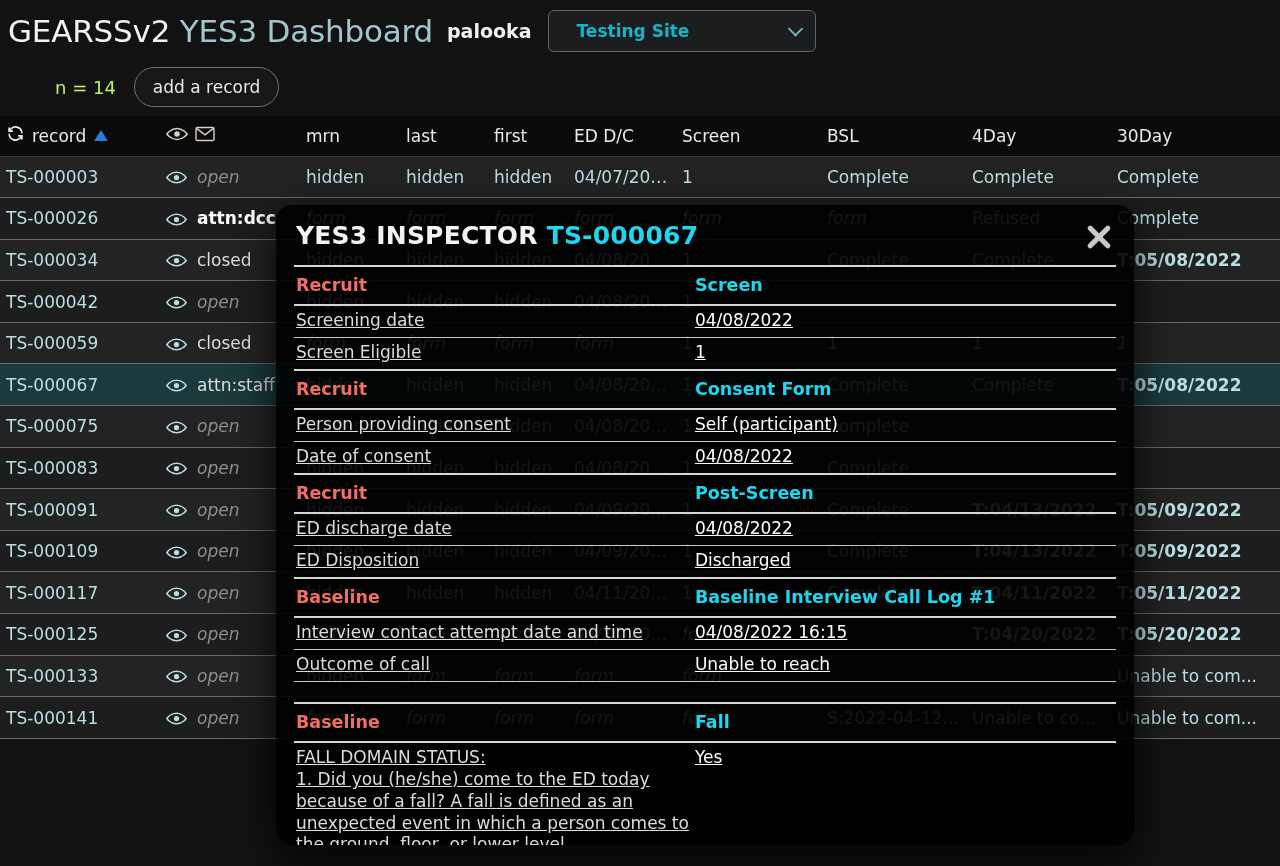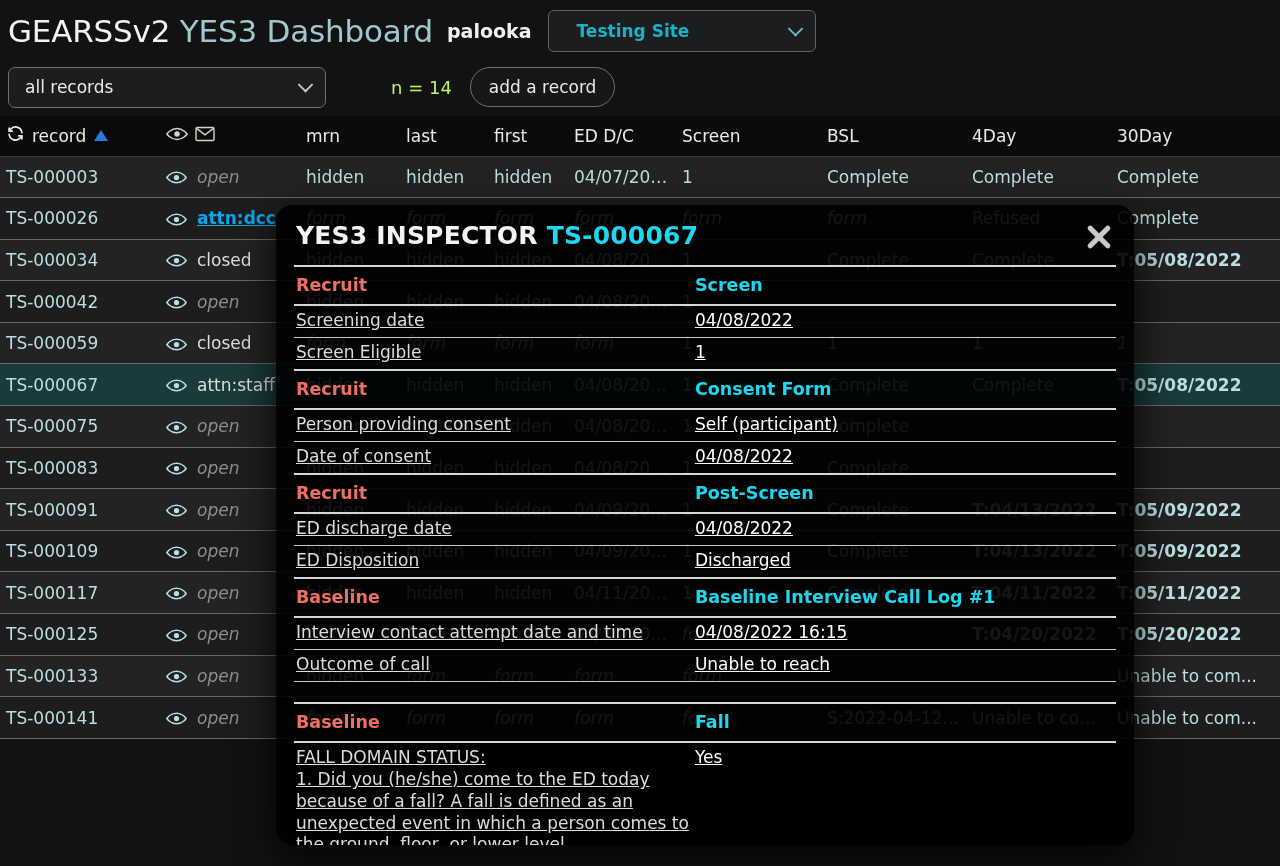--- a/index.html
+++ b/index.html
@@ -134,21 +134,21 @@
     vertical-align: middle;
   }
   tr.row { background: #232323; }
   tr.row.alt { background: #1d1d1d; }
   tr.row.selected { background: #1b3a3c; }
   td.rec { color: #a9d7de; padding-left: 42px; }
   td.status { color: #cfcfcf; }
   td.status .eye { margin-right: 10px; }
   .st-open { color: #8d8d8d; font-style: italic; }
   .st-closed { color: #dedede; }
-  .st-dcc { color: #0ea5e9; font-weight: 700; text-decoration: underline; }
+  .st-dcc { color: #ffffff; font-weight: 700; }
   .st-staff { color: #dedede; }
   .v-dim { color: #8d8d8d; font-style: italic; }
   .v-hidden { color: #b9dfe4; }
   .v-red { color: #cb5a57; font-weight: 700; }
   .v-grey { color: #9a9a9a; }
 
   .col-rec     { width: 160px; }
   .col-status  { width: 140px; }
   .col-mrn     { width: 100px; }
   .col-last    { width: 88px; }
@@ -244,24 +244,20 @@
       <span class="b2">YES3 Dashboard</span>
     </div>
     <div class="user-name">palooka</div>
     <div class="site-select">
       <span class="label">Testing Site</span>
       <span class="chev"></span>
     </div>
   </div>
 
   <div class="toolbar">
-    <div class="records-select">
-      <span class="label">all records</span>
-      <span class="chev grey"></span>
-    </div>
     <div class="ncount">n = 14</div>
     <div class="add-record">add a record</div>
   </div>
 
   <div class="table-wrap">
     <table class="grid">
       <colgroup>
         <col class="col-rec">
           <col class="col-status">
           <col class="col-mrn">

